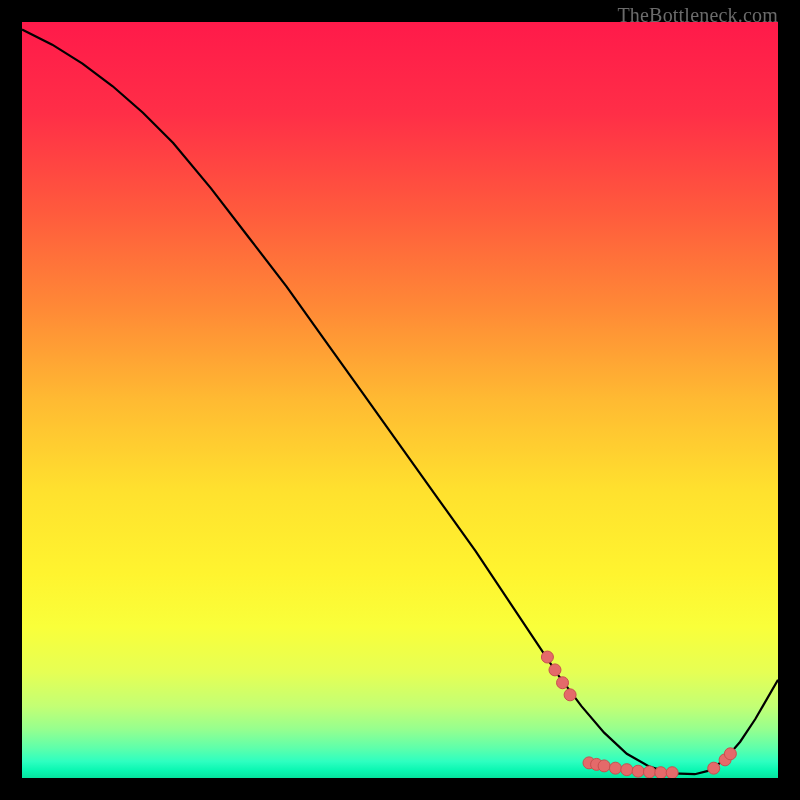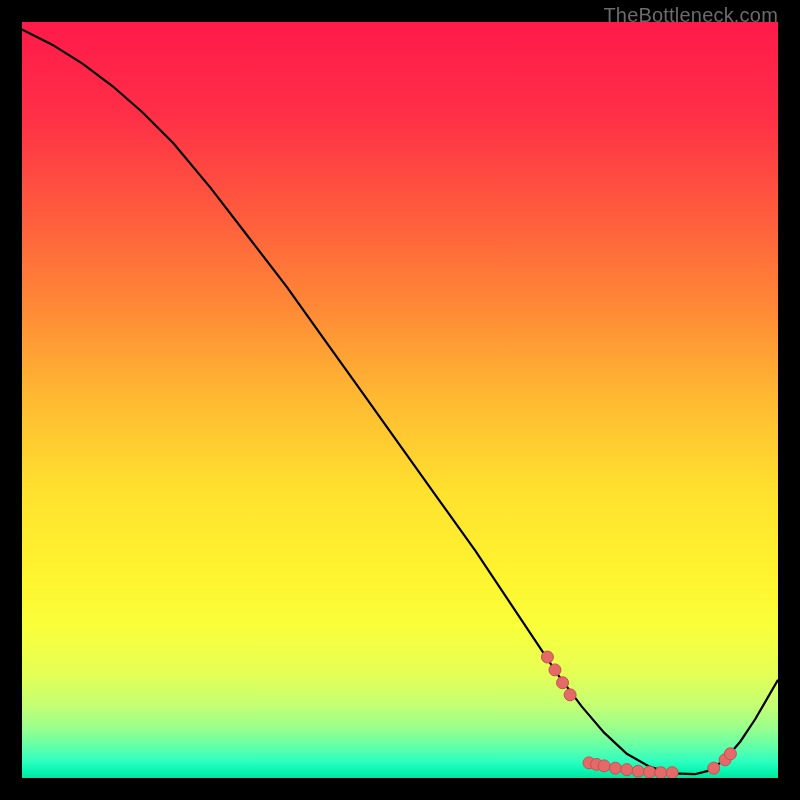--- a/index.html
+++ b/index.html
@@ -24,21 +24,21 @@
     height: 756px;
   }
   .gradient {
     width: 100%;
     height: 100%;
   }
   .watermark {
     position: absolute;
     top: 4px;
     right: 22px;
-    font-family: Liberation Sans, sans-serif;
+    font-family: Liberation Serif, serif;
     font-size: 20px;
     font-weight: 500;
     color: #6b6b6b;
     letter-spacing: 0.2px;
     user-select: none;
   }
   svg.curve {
     position: absolute;
     left: 0;
     top: 0;

